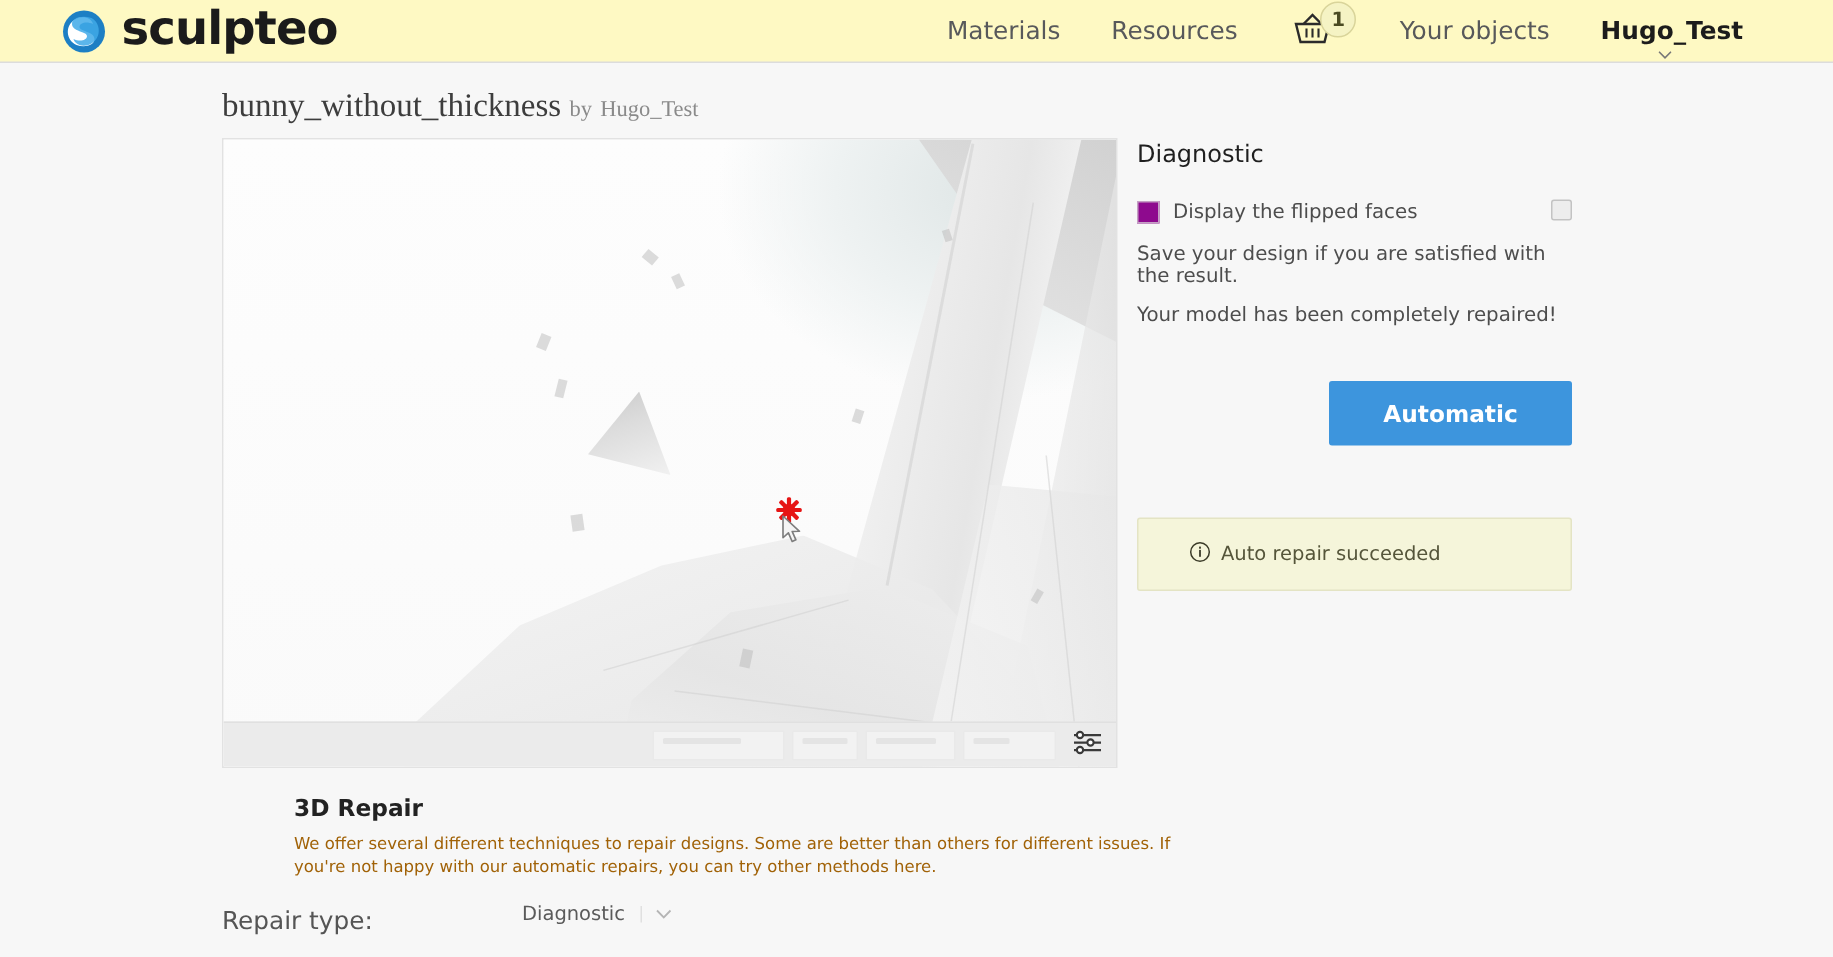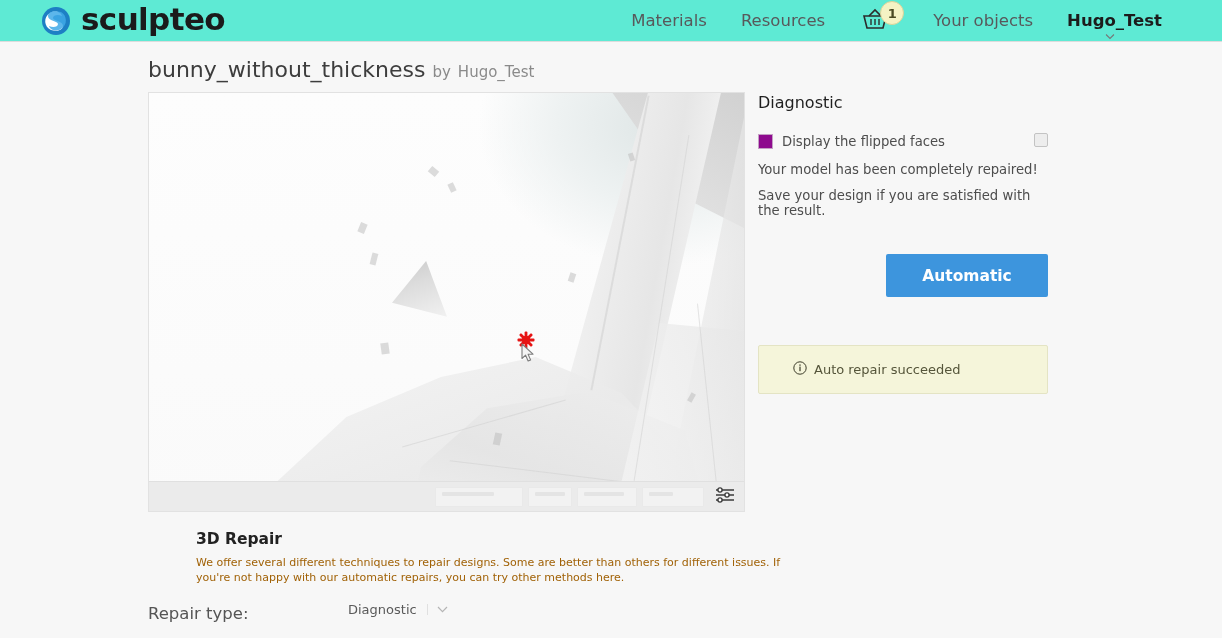--- a/index.html
+++ b/index.html
@@ -11,21 +11,21 @@
     background: #f7f7f7;
     font-family: "DejaVu Sans", "Liberation Sans", sans-serif;
     -webkit-font-smoothing: antialiased;
   }
 
   
   .header {
     position: absolute;
     top: 0; left: 0;
     width: 1222px; height: 42px;
-    background: #5eead4;
+    background: #fef9c3;
     border-bottom: 1px solid #dcdcdc;
   }
   .logo-wrap {
     position: absolute;
     left: 40px; top: 1px;
     height: 40px;
     display: flex;
     align-items: center;
     gap: 9px;
     cursor: pointer;
@@ -100,20 +100,21 @@
     justify-content: center;
   }
 
   
   .page-title {
     position: absolute;
     left: 148px; top: 57px;
     font-size: 22px;
     color: #3d3d3d;
     white-space: nowrap;
+    font-family: Liberation Serif, serif;
   }
   .page-title .by {
     font-size: 15px;
     color: #8a8a8a;
     font-weight: normal;
   }
   .page-title .owner {
     font-size: 15px;
     color: #8a8a8a;
   }
@@ -508,22 +509,22 @@
 
 <div class="panel">
   <h2 class="panel-title">Diagnostic</h2>
 
   <div class="flipped-row">
     <span class="swatch" style="background: rgb(142, 10, 142);"></span>
     <span class="flipped-label">Display the flipped faces</span>
     <span class="checkbox"></span>
   </div>
 
+  <div class="panel-line">Save your design if you are satisfied with the result.</div>
   <div class="panel-line">Your model has been completely repaired!</div>
-  <div class="panel-line">Save your design if you are satisfied with the result.</div>
 
   <div class="continue-wrap">
     <button class="continue-btn" style="background: rgb(61, 149, 221);">Automatic</button>
   </div>
 
   <div class="alert" style="background: rgb(245, 245, 218); padding-left: 34px;">
     <span>
       <svg width="14" height="14" viewBox="0 0 14 14">
         <circle cx="7" cy="7" r="6.2" fill="none" stroke="#3b3b28" stroke-width="1"></circle>
         <rect x="6.4" y="5.6" width="1.2" height="4.6" fill="#3b3b28"></rect>

